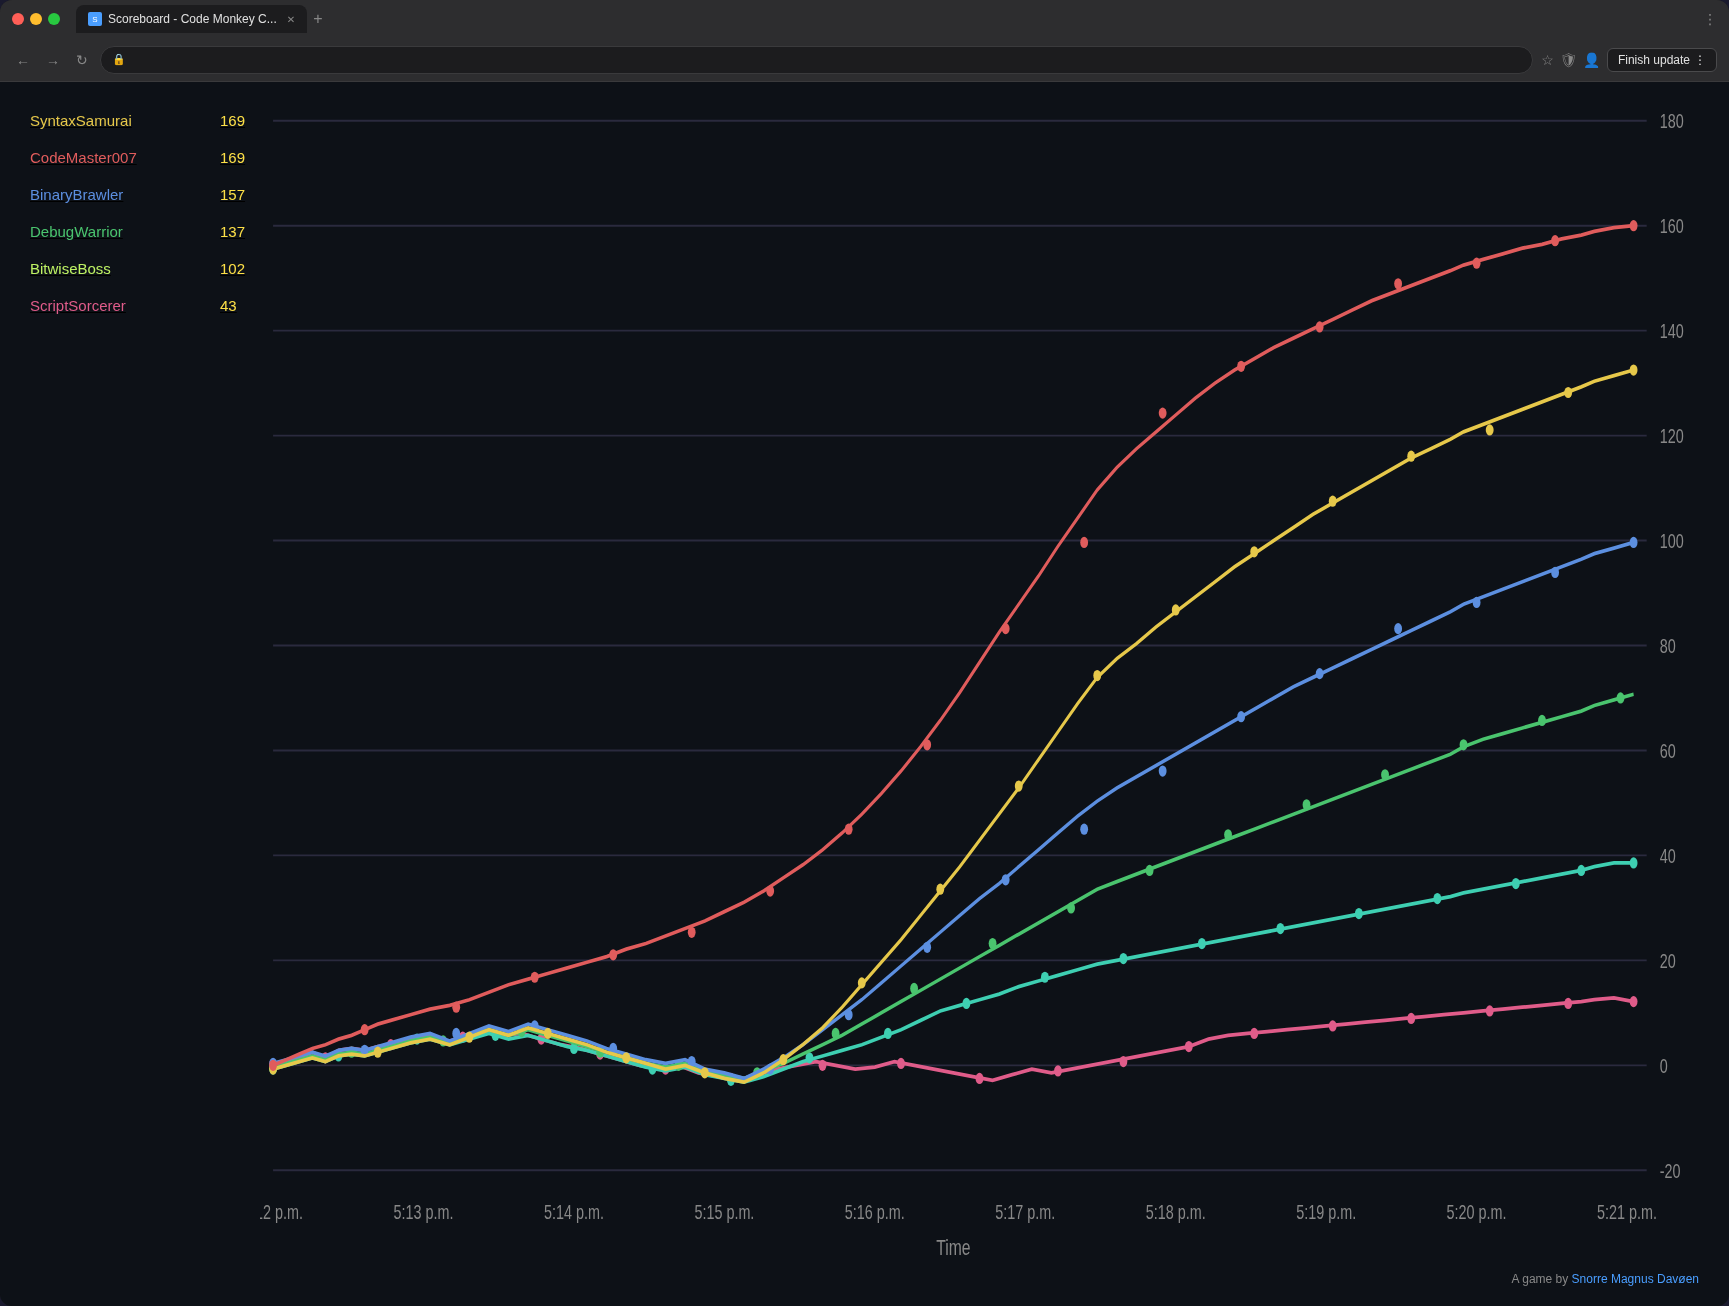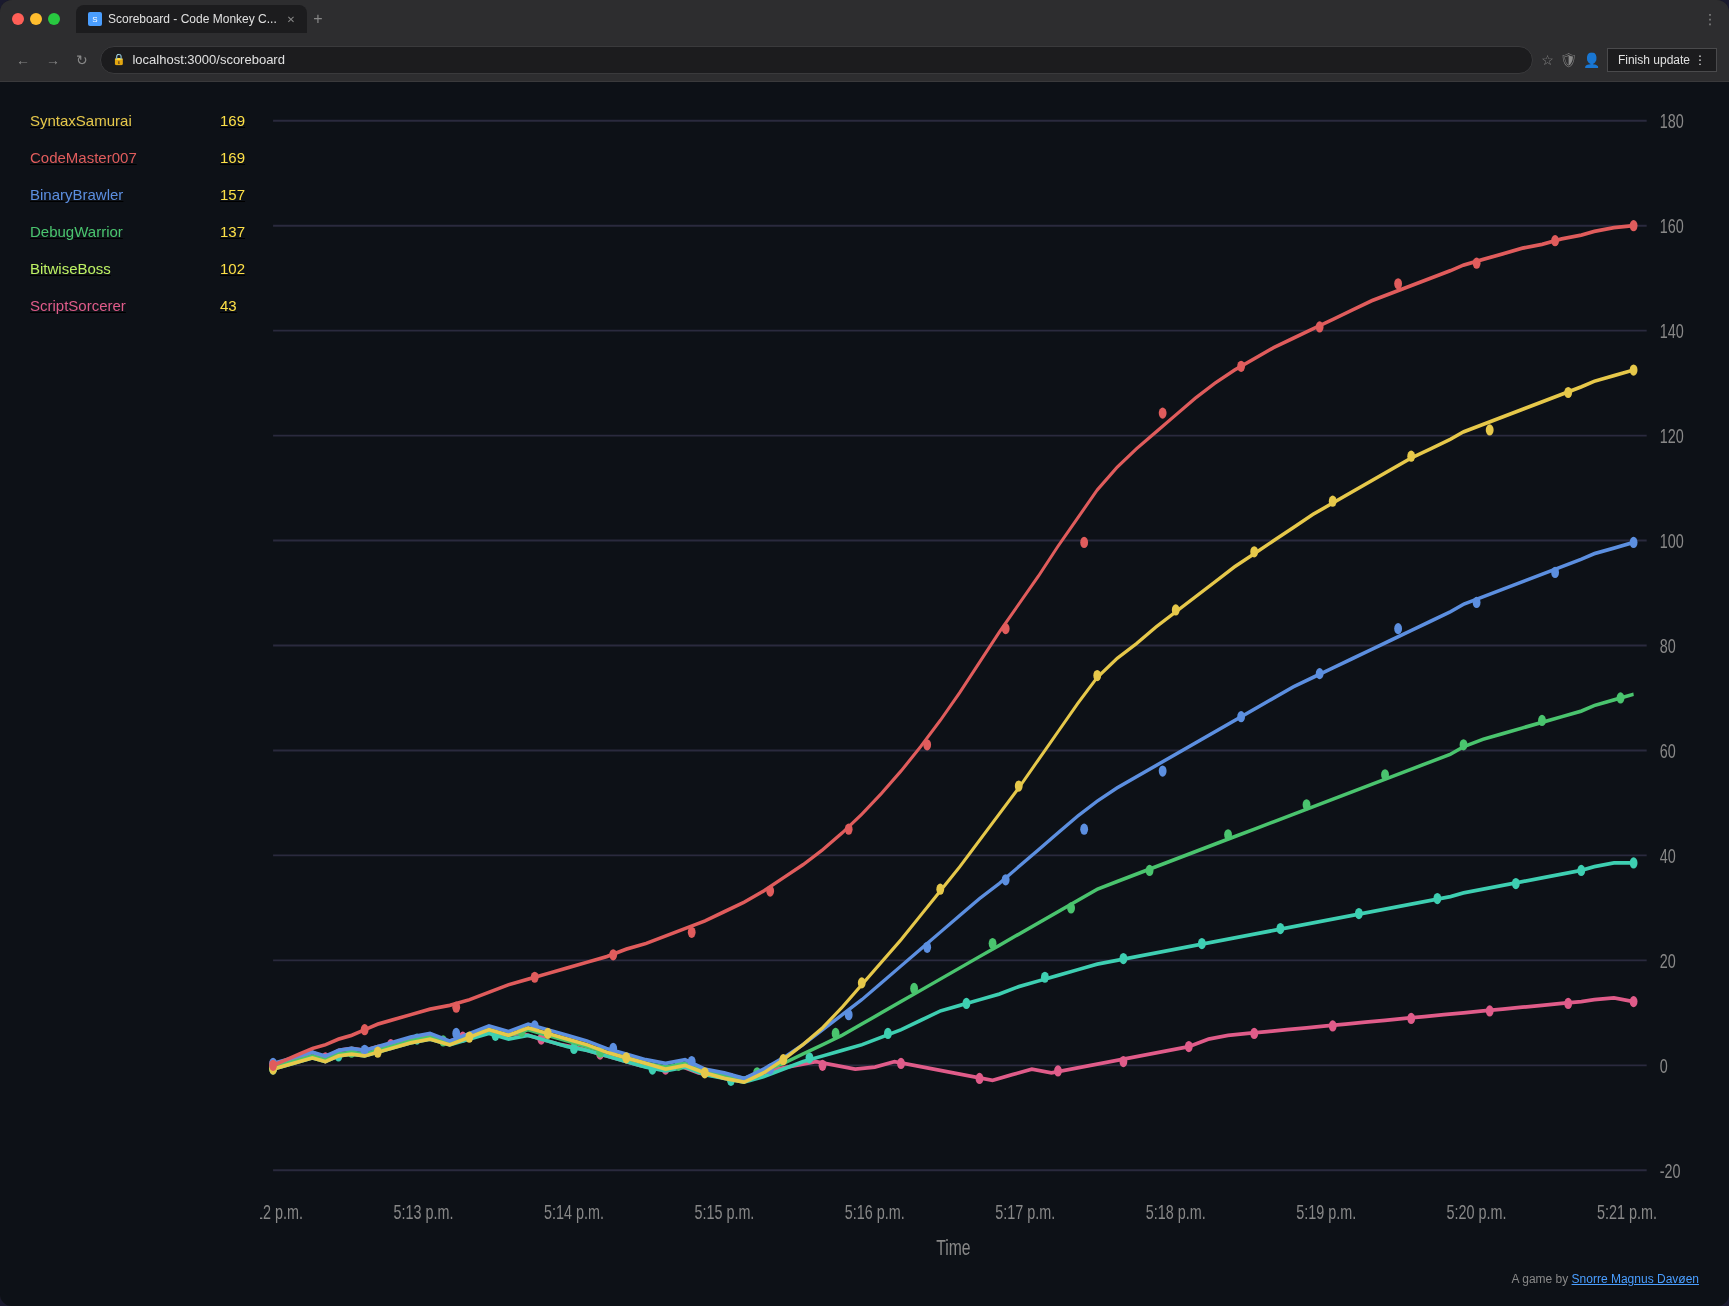--- a/index.html
+++ b/index.html
@@ -148,21 +148,21 @@
 
     .toolbar-icon {
       color: #888;
       font-size: 14px;
       cursor: pointer;
     }
 
     .finish-update-btn {
       background: #1c1c1e;
       border: 1px solid #4a4a4c;
-      border-radius: 0;
+      border-radius: 6px;
       padding: 4px 10px;
       color: #e0e0e0;
       font-size: 12px;
       cursor: pointer;
       display: flex;
       align-items: center;
       gap: 4px;
     }
 
     
@@ -230,21 +230,20 @@
 
     .footer {
       text-align: right;
       color: #888;
       font-size: 12px;
       padding: 8px 0 0;
     }
 
     .footer a {
       color: #4a9eff;
-      text-decoration: underline;
     }
   </style>
 </head>
 <body>
 
 <div class="browser-window">
 
   <div class="title-bar">
     <div class="traffic-lights">
       <div class="traffic-light tl-red"></div>
@@ -265,21 +264,20 @@
       <span class="toolbar-icon">⋮</span>
     </div>
   </div>
 
   <div class="address-bar-row">
     <span class="nav-btn">←</span>
     <span class="nav-btn">→</span>
     <span class="nav-btn">↻</span>
     <div class="address-bar">
       <span class="address-lock">🔒</span>
-      <span class="address-text">localhost:3000/scoreboard</span>
     </div>
     <div class="address-right-icons">
       <span class="toolbar-icon">☆</span>
       <span class="toolbar-icon">🛡</span>
       <span class="toolbar-icon">👤</span>
       <button class="finish-update-btn">
         <span>Finish update</span>
         <span>⋮</span>
       </button>
     </div>

